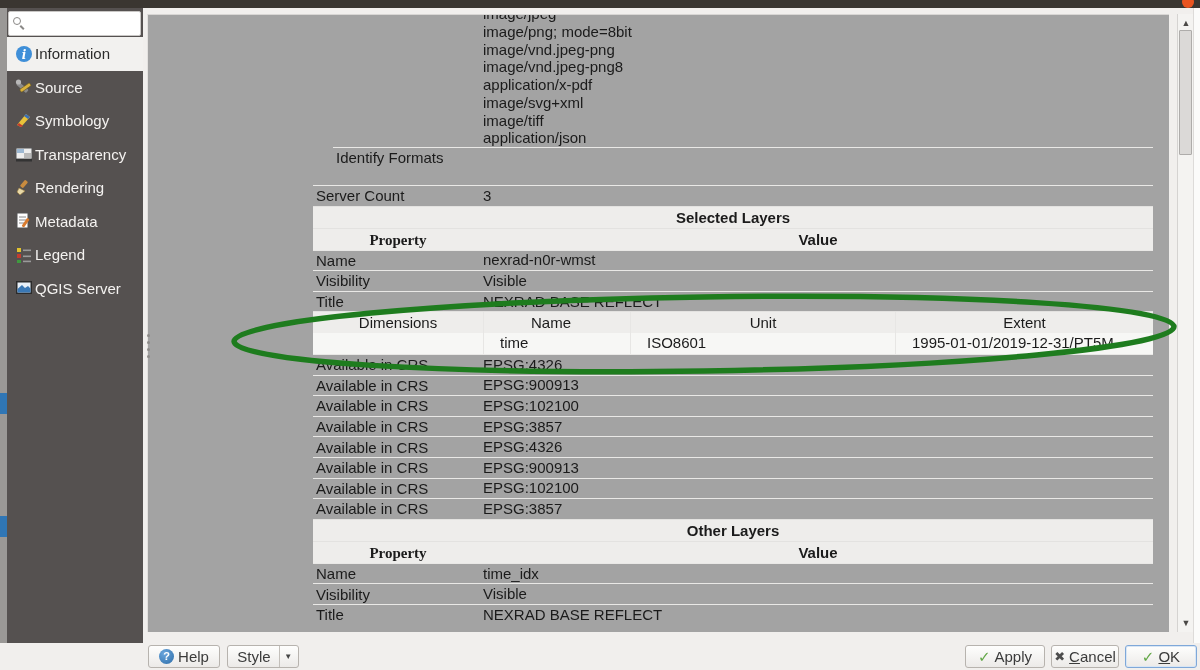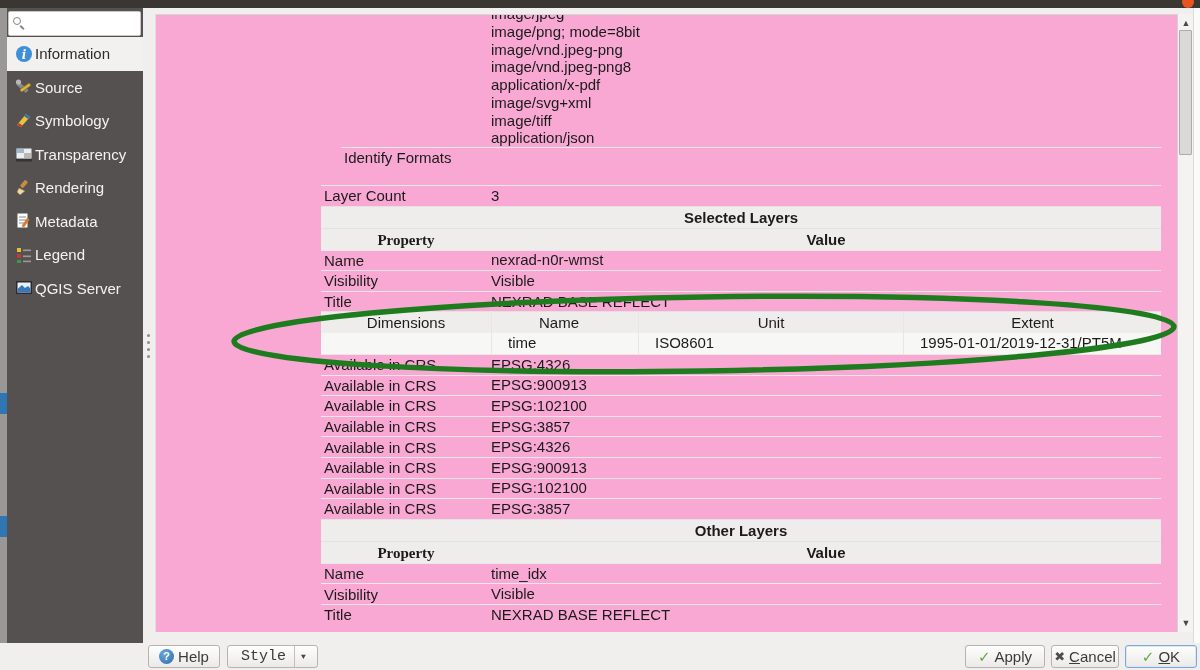--- a/index.html
+++ b/index.html
@@ -25,21 +25,21 @@
   .nav-item { height:33.5px; display:flex; align-items:center; padding-left:8px; color:#f4f2f0; cursor:default; }
   .nav-item.selected { background:#f2f1ef; color:#2c2c2c; }
   .nav-label { margin-left:2px; }
   .icon16 { width:18px; height:18px; display:inline-block; flex:0 0 18px; }
 
   
   .splitter { position:absolute; left:145px; top:330px; width:6px; height:30px; z-index:3; }
   .splitter i { display:block; width:3px; height:3px; border-radius:50%; background:#8d8b89; margin:4px auto 0; }
 
   
-  .frame { position:absolute; left:155px; top:14px; width:1022px; height:618px; background:#f9a8d4; border-top:1px solid #d8d6d4; border-left:1px solid #e3e1df; overflow:hidden; z-index:2; }
+  .frame { position:absolute; left:147px; top:14px; width:1022px; height:618px; background:#a3a3a3; border-top:1px solid #d8d6d4; border-left:1px solid #e3e1df; overflow:hidden; z-index:2; }
   .right-edge { position:absolute; left:1193px; top:8px; width:7px; height:662px; background:#fbfbfa; border-left:1px solid #dddbd9; z-index:2; }
 
   
   .scrollbar { position:absolute; left:1177px; top:14px; width:16px; height:618px; background:#f4f3f1; border-left:1px solid #d5d3d1; z-index:6; }
   .sb-arrow { position:absolute; left:2px; width:12px; height:12px; color:#4a4846; font-size:9px; line-height:12px; text-align:center; }
   .sb-up { top:3px; }
   .sb-down { bottom:3px; }
   .sb-thumb { position:absolute; left:1px; top:16px; width:13px; height:125px; background:#dbd9d7; border:1px solid #aeacaa; border-radius:1px; }
 
   
@@ -67,21 +67,21 @@
   .annotation { position:absolute; left:228px; top:291px; width:952px; height:86px; z-index:9; pointer-events:none; }
 
   
   .footer { position:absolute; left:0; top:643px; width:1200px; height:27px; background:#f1efed; z-index:7; }
   .btn { position:absolute; top:2px; height:23px; border:1px solid #b7b3ae; border-radius:3px; background:linear-gradient(#fefefd,#eceae8); display:flex; align-items:center; justify-content:center; font-size:15px; color:#3b3b3b; padding:0 10px; cursor:default; }
   .btn .bicon { margin-right:4px; }
   .check { color:#62a746; font-weight:bold; font-size:15px; }
   .xmark { color:#4d4d4d; font-weight:bold; font-size:13px; }
   .qhelp { width:15px; height:15px; border-radius:50%; background:radial-gradient(circle at 35% 30%, #6aa6dd, #2e6da8); color:#fff; font-size:11px; font-weight:bold; line-height:15px; text-align:center; }
   .btn-help { left:148px; width:72px; }
-  .btn-style { left:227px; width:91px; padding:0;font-family:Liberation Mono, monospace; }
+  .btn-style { left:227px; width:72px; padding:0; }
   .style-main { padding:0 8px; height:100%; display:flex; align-items:center; }
   .style-arrow { width:18px; height:100%; border-left:1px solid #c3bfba; display:flex; align-items:center; justify-content:center; font-size:8px; color:#444; }
   .btn-apply { left:965px; width:80px; }
   .btn-cancel { left:1051px; width:68px; }
   .btn-ok { left:1125px; width:72px; border:1px solid #7fa8d9; box-shadow:inset 0 0 0 1px #d9e6f4; }
   .btn u { text-decoration:underline; }
 </style>
 </head>
 <body>
 
@@ -188,21 +188,21 @@
       <div class="fmt-line">image/vnd.jpeg-png</div>
       <div class="fmt-line">image/vnd.jpeg-png8</div>
       <div class="fmt-line">application/x-pdf</div>
       <div class="fmt-line">image/svg+xml</div>
       <div class="fmt-line">image/tiff</div>
       <div class="fmt-line">application/json</div>
       <div class="trow tall">
         <div class="tprop">Identify Formats</div>
       </div>
       <div class="trow">
-        <div class="tprop">Layer Count</div>
+        <div class="tprop">Server Count</div>
         <div class="tval">
           <div class="">3</div>
         </div>
       </div>
       <div class="sect-hdr">Selected Layers</div>
       <div class="cols-hdr">
         <div class="c-prop">Property</div>
         <div class="c-val">Value</div>
       </div>
       <div class="trow">

